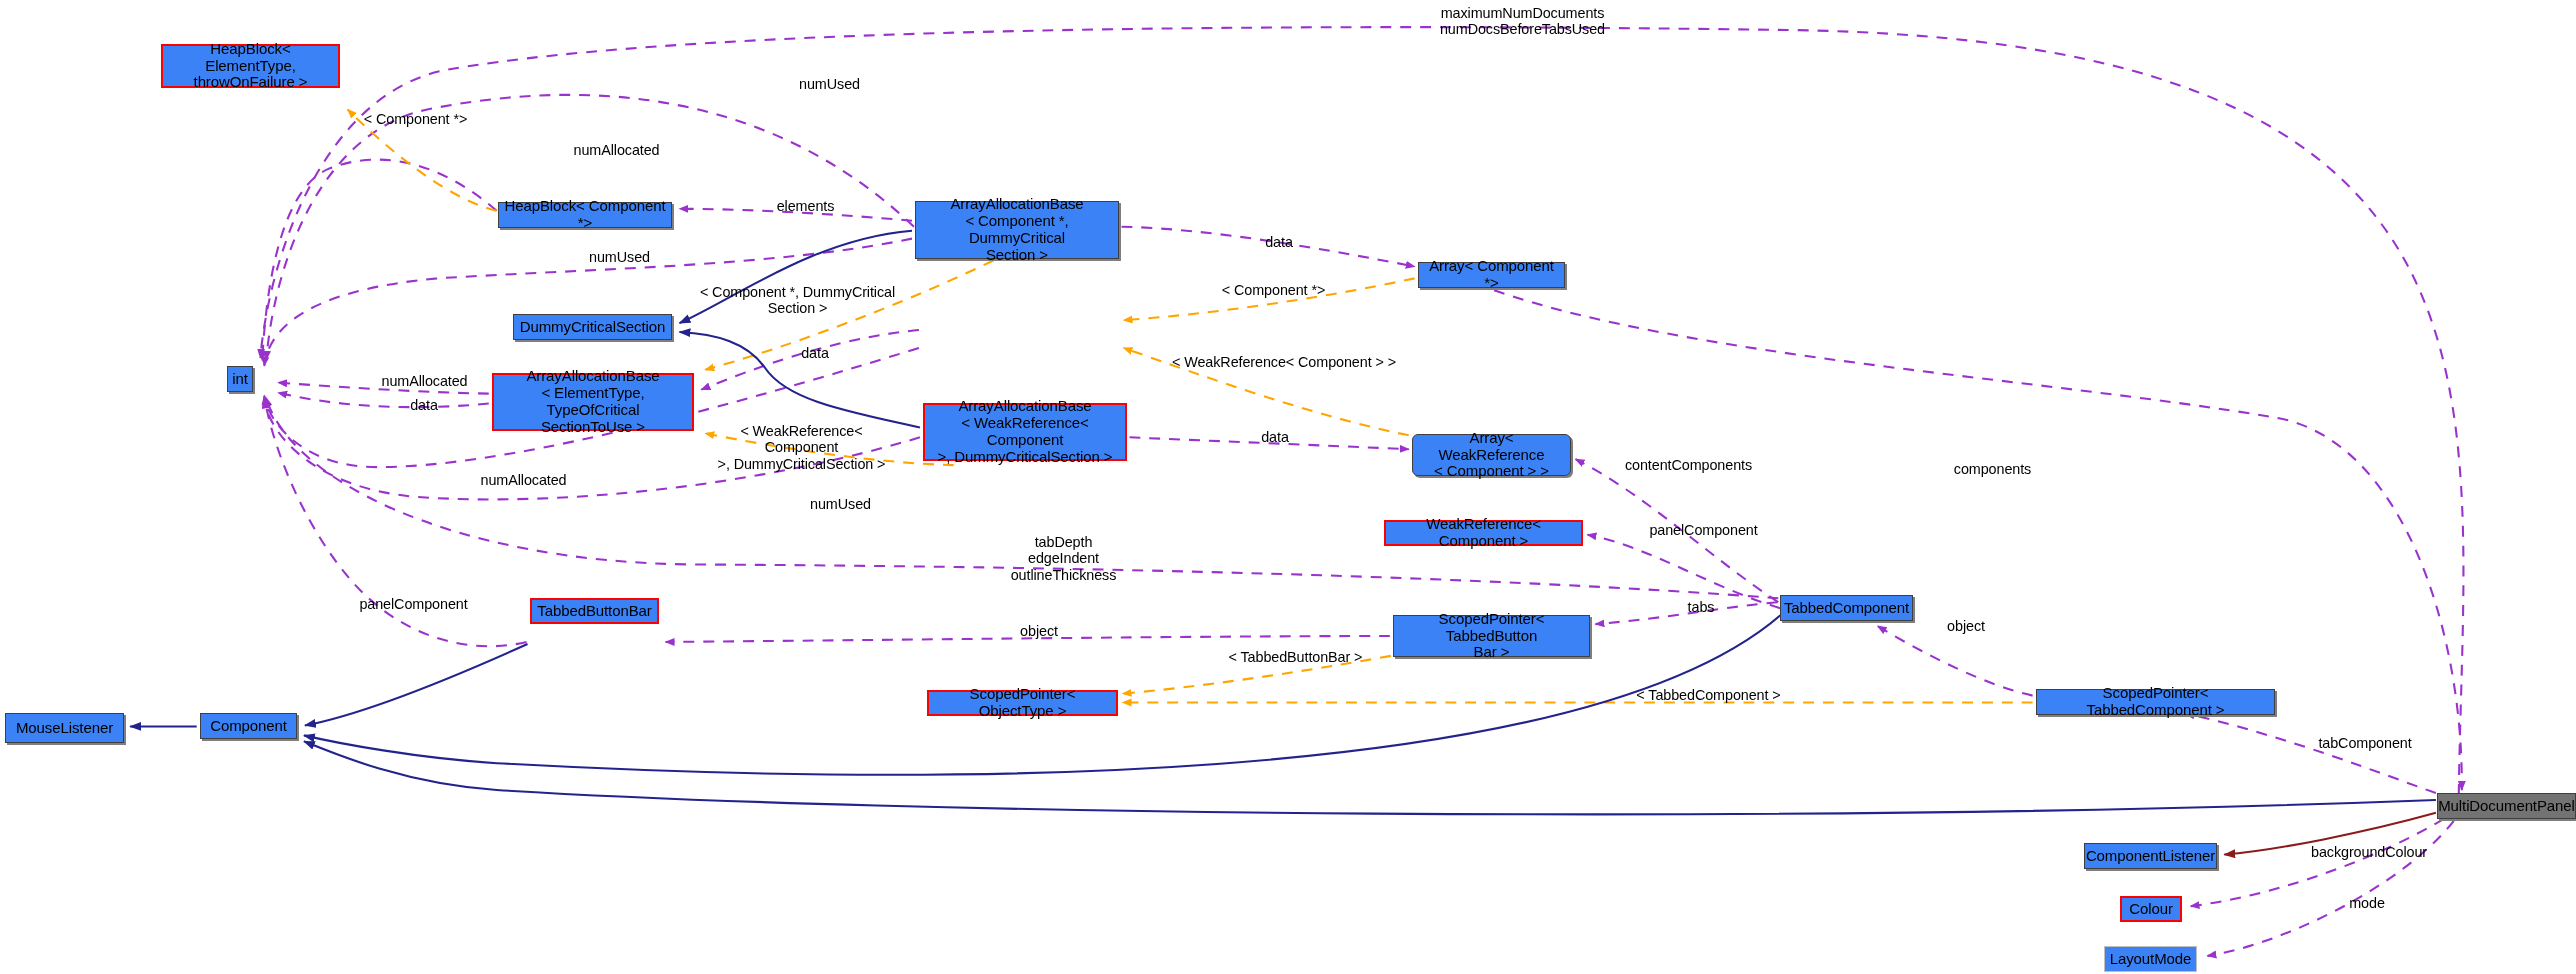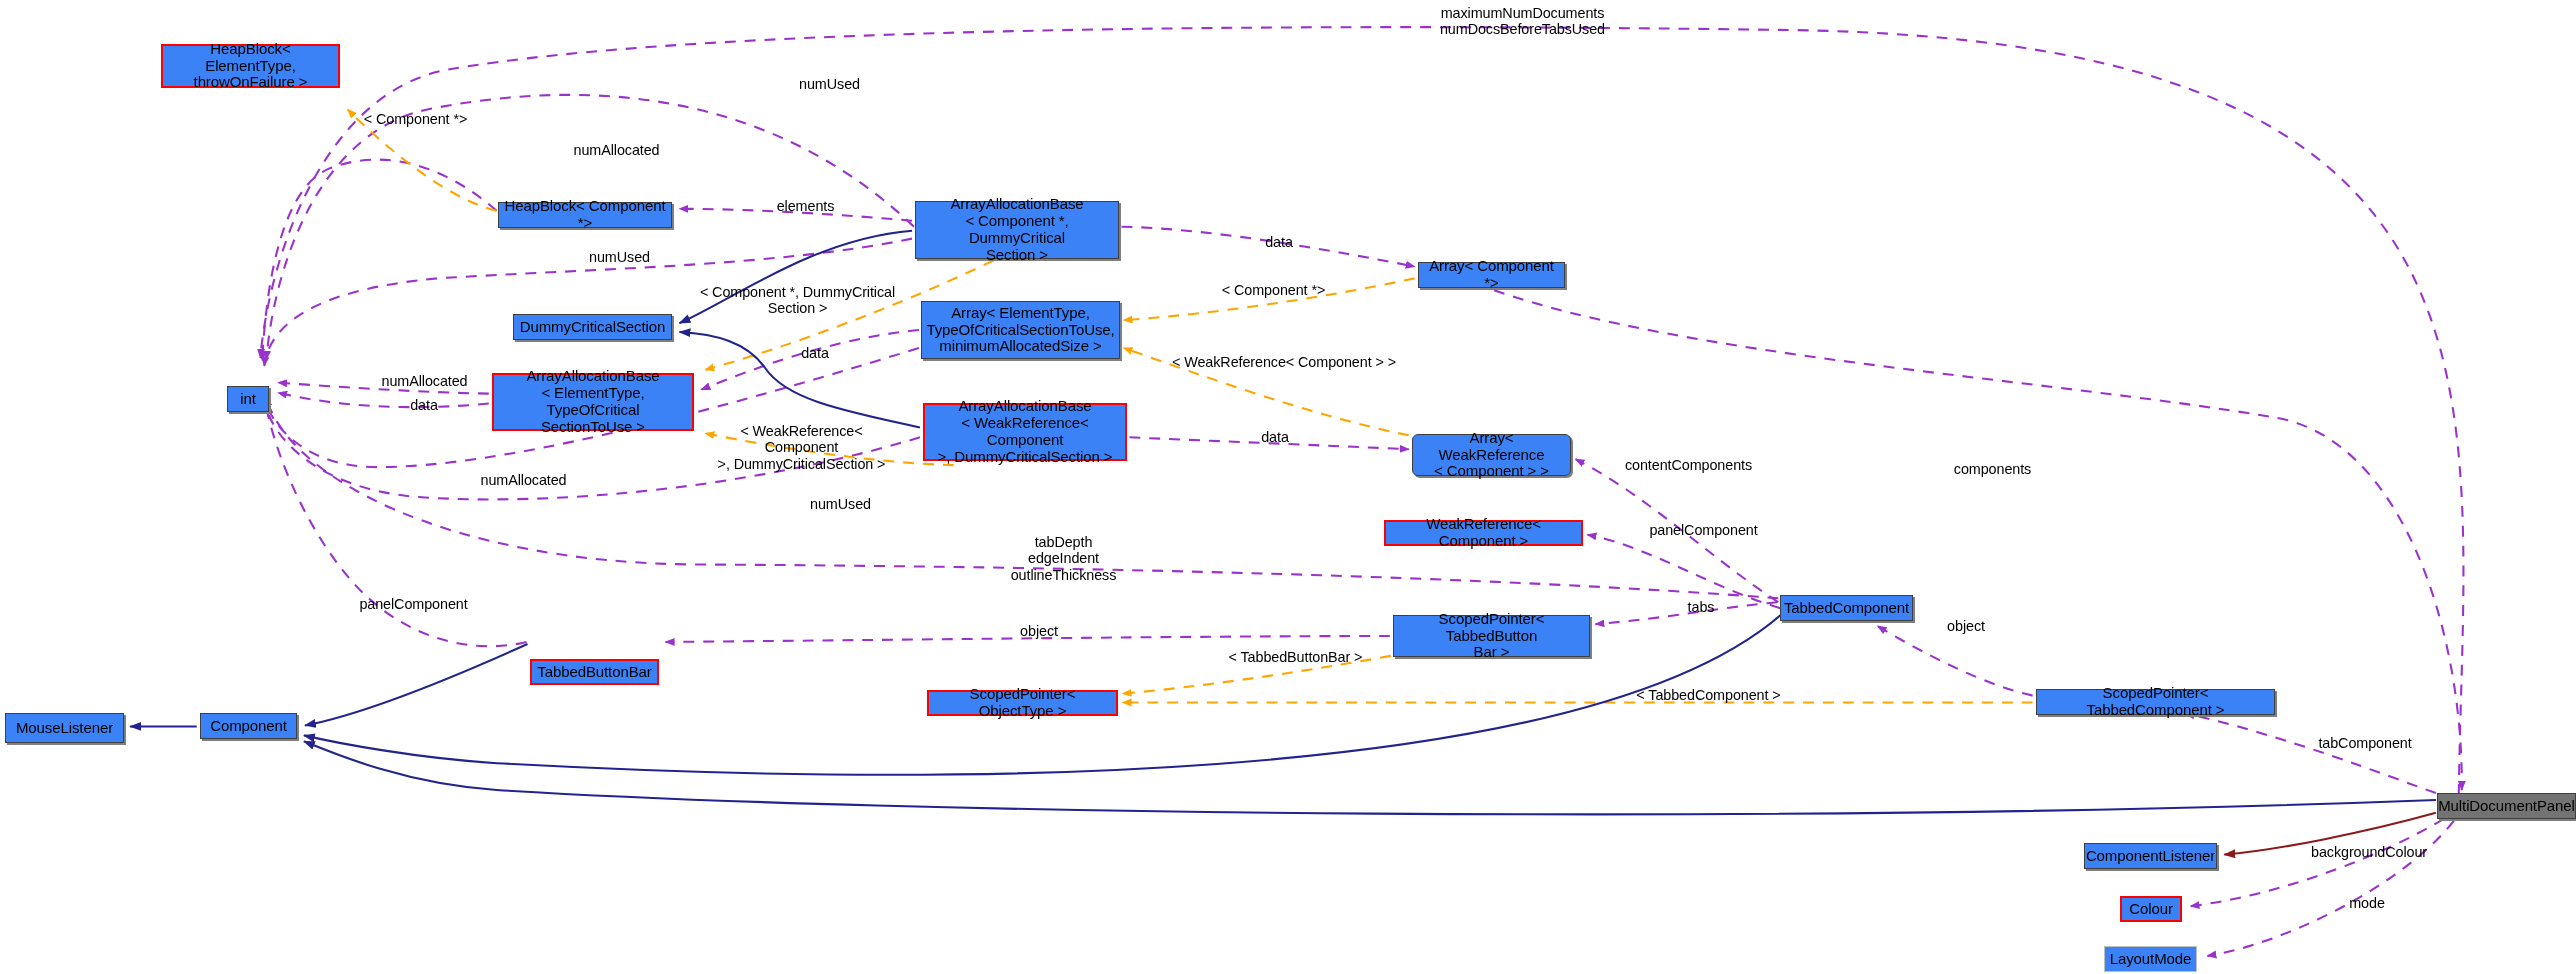--- a/index.html
+++ b/index.html
@@ -179,49 +179,46 @@
 throwOnFailure &gt;</div>
 
   <div class="uml-node shadow" style="left:498px;top:202px;width:174px;height:26px;">HeapBlock&lt; Component *&gt;</div>
 
   <div class="uml-node shadow" style="left:513px;top:314px;width:159px;height:26px;">DummyCriticalSection</div>
 
   <div class="uml-node red" style="left:492px;top:373px;width:202px;height:58px;">ArrayAllocationBase
 &lt; ElementType, TypeOfCritical
 SectionToUse &gt;</div>
 
-  <div class="uml-node shadow" style="left:227px;top:386px;width:42px;height:26px;">int</div>
+  <div class="uml-node shadow" style="left:227px;top:366px;width:26px;height:26px;">int</div>
 
   <div class="uml-node shadow" style="left:915px;top:201px;width:204px;height:58px;">ArrayAllocationBase
 &lt; Component *, DummyCritical
 Section &gt;</div>
 
-  <div class="uml-node shadow" style="left:921px;top:301px;width:199px;height:58px;">Array&lt; ElementType,
-TypeOfCriticalSectionToUse,
-minimumAllocatedSize &gt;</div>
 
   <div class="uml-node red" style="left:923px;top:403px;width:204px;height:58px;">ArrayAllocationBase
 &lt; WeakReference&lt; Component
 &gt;, DummyCriticalSection &gt;</div>
 
   <div class="uml-node shadow" style="left:1418px;top:262px;width:147px;height:26px;">Array&lt; Component *&gt;</div>
 
   <div class="uml-node shadow" style="left:1412px;top:434px;width:159px;height:42px;border-radius:6px;">Array&lt; WeakReference
 &lt; Component &gt; &gt;</div>
 
   <div class="uml-node red" style="left:1384px;top:520px;width:199px;height:26px;">WeakReference&lt; Component &gt;</div>
 
   <div class="uml-node shadow" style="left:1780px;top:595px;width:133px;height:26px;">TabbedComponent</div>
 
   <div class="uml-node shadow" style="left:1393px;top:615px;width:197px;height:42px;">ScopedPointer&lt; TabbedButton
 Bar &gt;</div>
 
   <div class="uml-node red" style="left:927px;top:690px;width:191px;height:26px;">ScopedPointer&lt; ObjectType &gt;</div>
 
-  <div class="uml-node red" style="left:530px;top:659px;width:129px;height:26px;">TabbedButtonBar</div>
+  <div class="uml-node red" style="left:530px;top:598px;width:129px;height:26px;">TabbedButtonBar</div>
 
   <div class="uml-node shadow" style="left:5px;top:713px;width:119px;height:30px;">MouseListener</div>
 
   <div class="uml-node shadow" style="left:200px;top:713px;width:97px;height:26px;">Component</div>
 
   <div class="uml-node shadow" style="left:2036px;top:689px;width:239px;height:26px;">ScopedPointer&lt; TabbedComponent &gt;</div>
 
   <div class="uml-node highlight" style="left:2437px;top:793px;width:139px;height:26px;">MultiDocumentPanel</div>
 
   <div class="uml-node shadow" style="left:2084px;top:843px;width:133px;height:26px;">ComponentListener</div>

